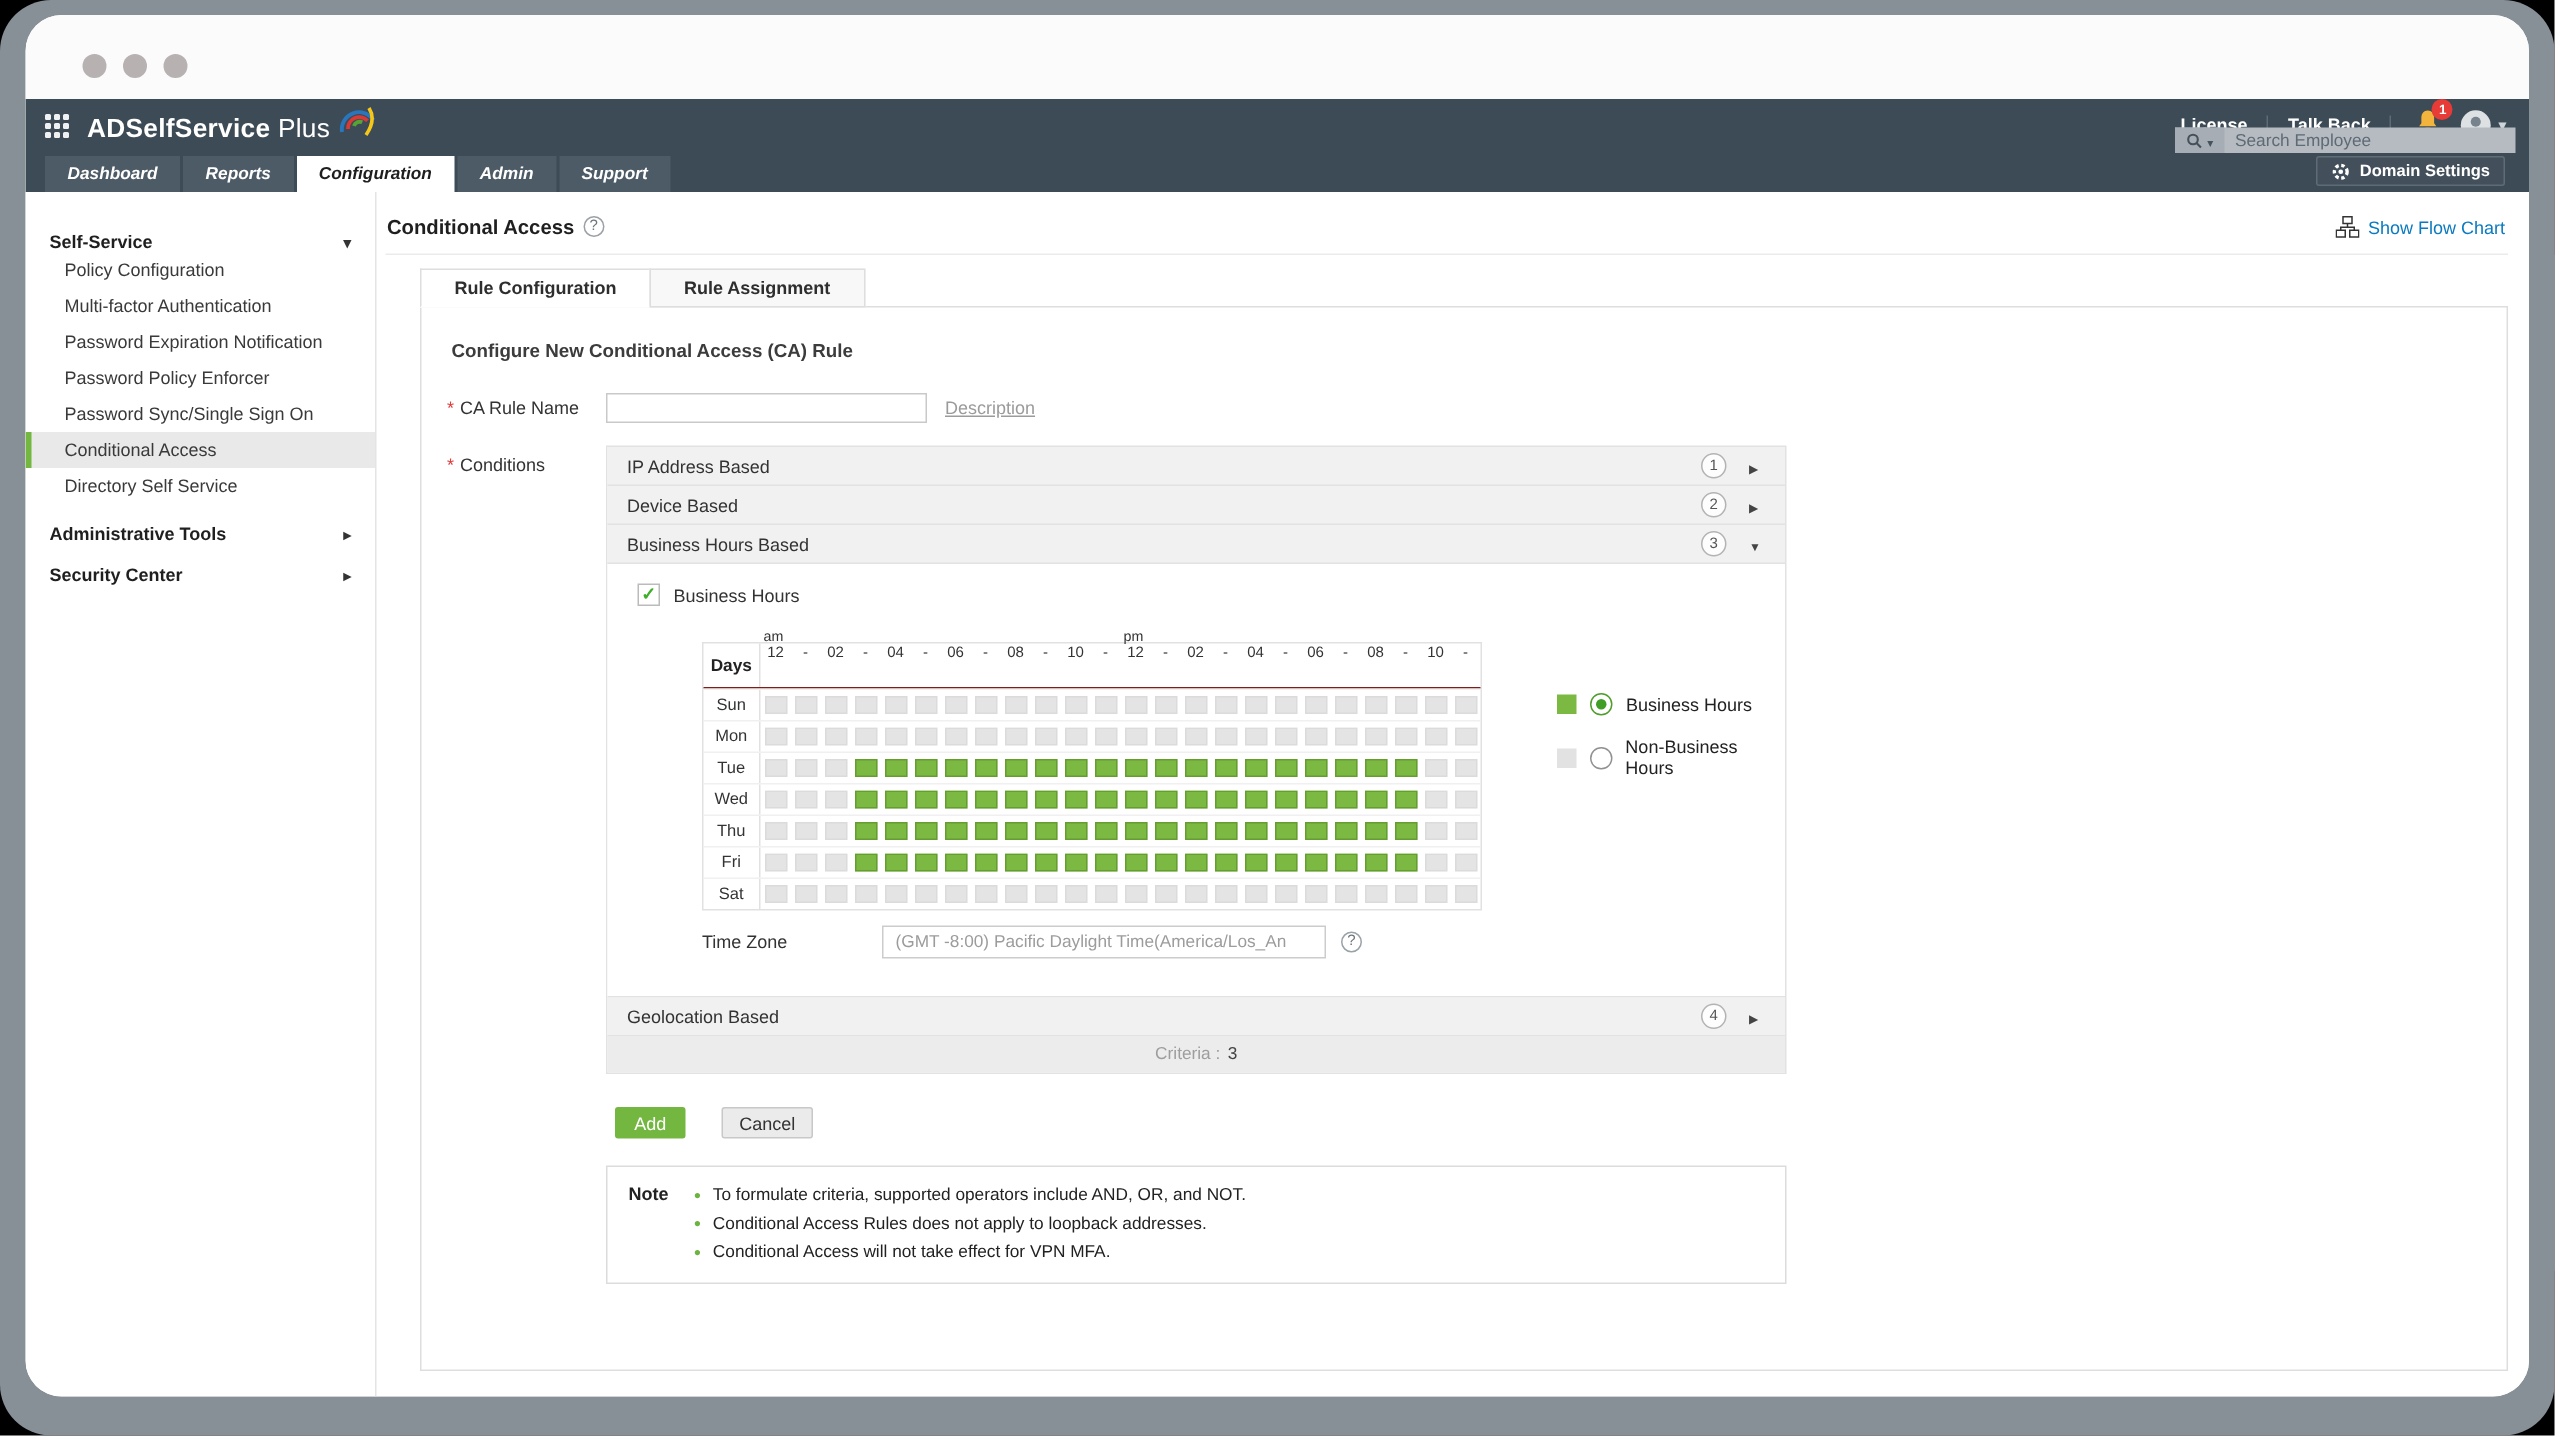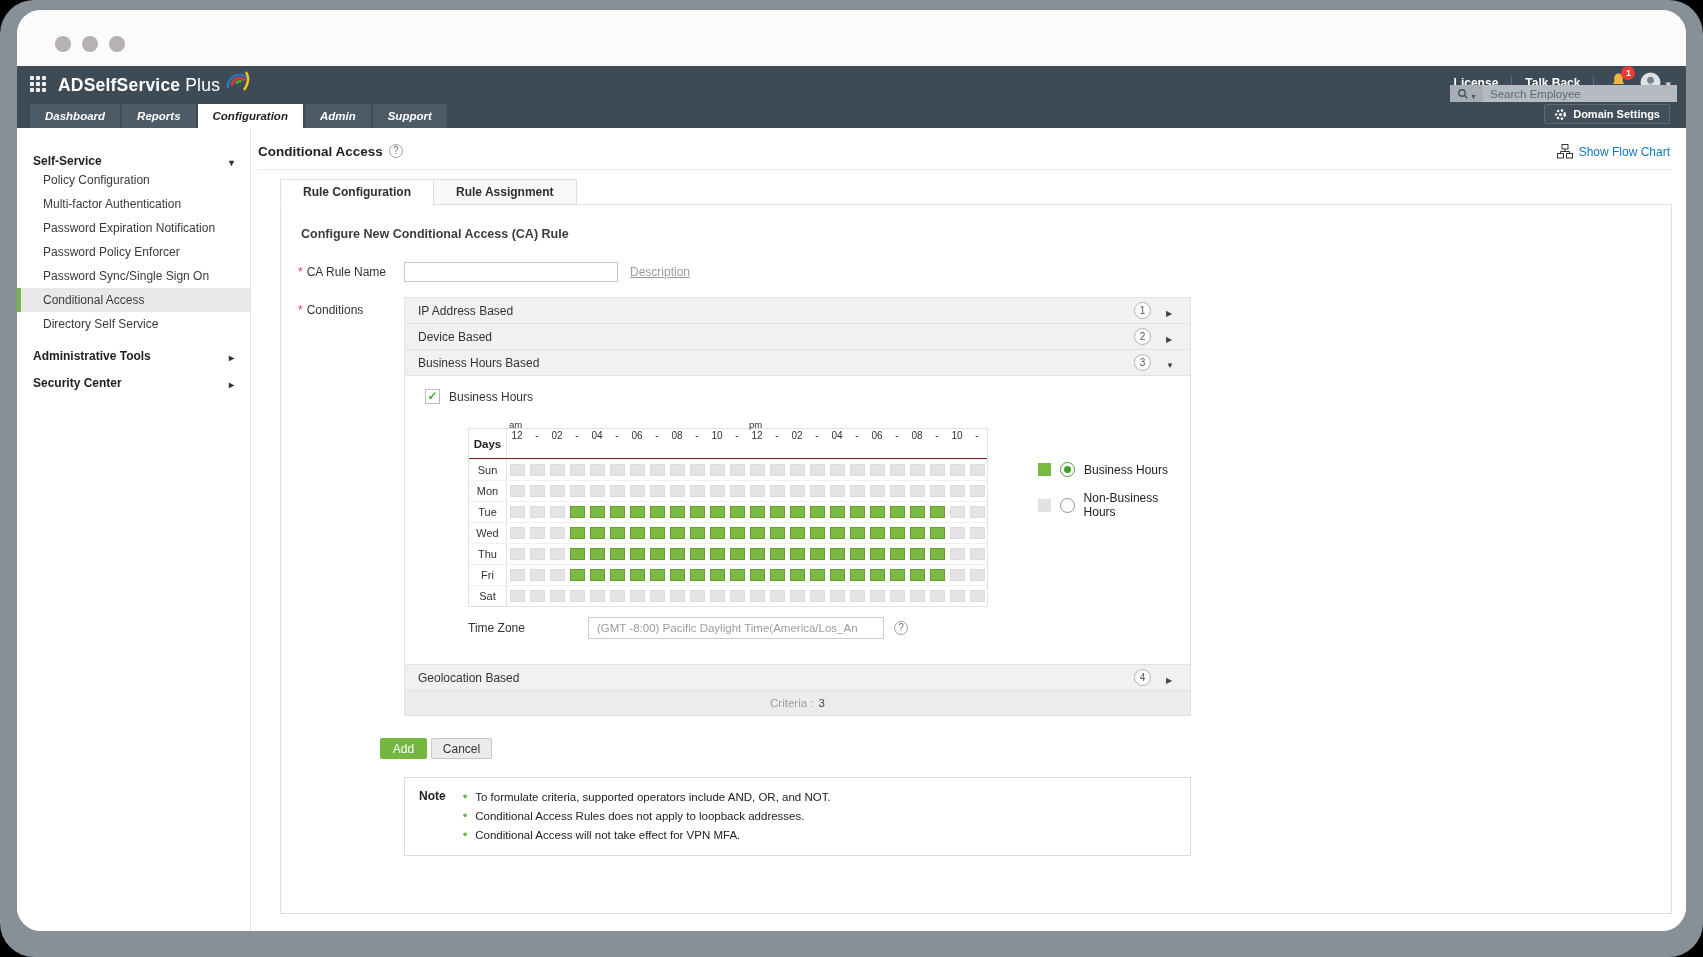--- a/index.html
+++ b/index.html
@@ -133,21 +133,21 @@
   
   .tz-row { display:flex; align-items:center; margin:10px 0 0 43px; }
   .tz-label { width:120px; font-size:12px; color:#333; }
   .tz-input { width:296px; height:22px; border:1px solid #ccc; font-size:11.5px; color:#9c9c9c;
     padding:0 8px; font-family:inherit; background:#fff; outline:none; }
   .tz-q { margin-left:10px; }
   .criteria { height:24px; background:#ececec; display:flex; align-items:center; justify-content:center;
     font-size:11.5px; gap:5px; }
   .crit-label { color:#9d9d9d; }
   .crit-val { color:#444; }
-  .btn-row { margin:22px 0 0 83px; display:flex; gap:4px;padding-left:16px; }
+  .btn-row { margin:22px 0 0 113px; display:flex; gap:24px;padding-left:16px; }
   .btn-add { width:47px; height:21px; background:var(--accent-green); color:#fff; border:none;
     font-size:12px; border-radius:2px; font-family:inherit; cursor:pointer; }
   .btn-cancel { width:61px; height:21px; background:#ebebeb; color:#333; border:1px solid #c8c8c8;
     font-size:12px; border-radius:2px; font-family:inherit; cursor:pointer; }
   .note-box { margin:18px 0 0 123px; width:787px; border:1px solid #dcdcdc;
     padding:11px 14px 12px; display:flex; gap:17px; }
   .note-title { font-size:12px; font-weight:bold; color:#222; }
   .note-list { display:flex; flex-direction:column; gap:4px; margin-top:1px; }
   .note-item { display:flex; align-items:flex-start; gap:8px; font-size:11.5px; color:#222; line-height:15px; }
   .note-bullet { color:#6db33f; font-size:13px; line-height:14px; }

